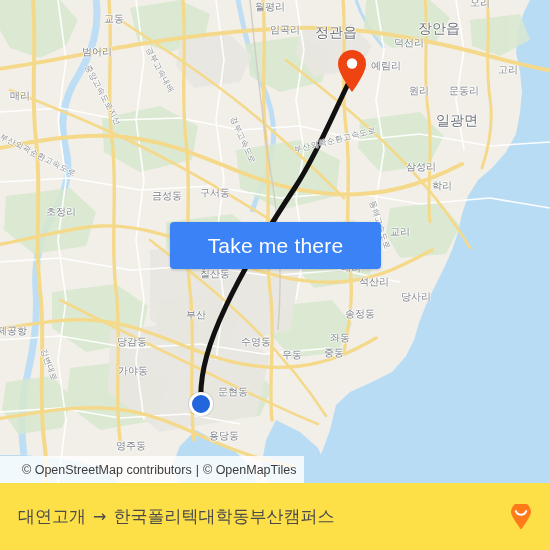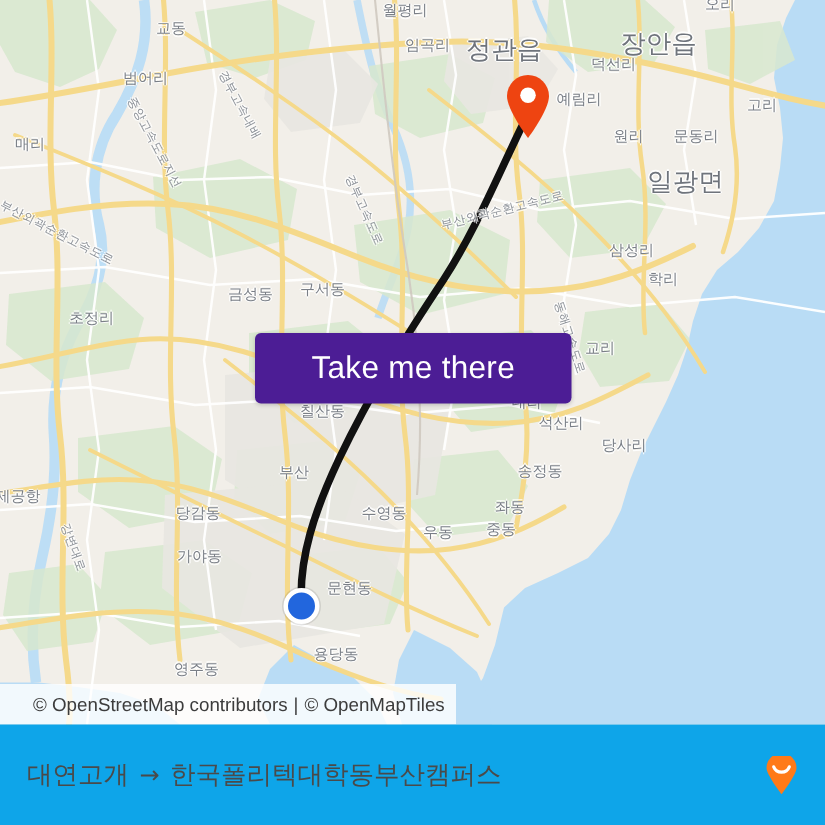--- a/index.html
+++ b/index.html
@@ -46,21 +46,21 @@
     font-family: "DejaVu Sans", "Liberation Sans", sans-serif;
     white-space: nowrap;
     text-shadow:
        1px  0   0 rgba(255,255,255,.9),
       -1px  0   0 rgba(255,255,255,.9),
        0    1px 0 rgba(255,255,255,.9),
        0   -1px 0 rgba(255,255,255,.9);
     pointer-events: none;
     transform: translate(-50%, -50%);
   }
-  .map-label.big  { font-size: 17px; color: #6f747c; }
+  .map-label.big  { font-size: 14px; color: #6f747c; }
   .map-label.road {
     font-size: 8px;
     color: #8a8f96;
     letter-spacing: .4px;
   }
 
   
   #pin-dest {
     position: absolute;
     left: 336px;
@@ -83,21 +83,21 @@
     pointer-events: none;
   }
 
   
   #cta {
     position: absolute;
     left: 170px;
     top: 222px;
     width: 211px;
     height: 47px;
-    background: #4c1d95;
+    background: #3b82f6;
     border: none;
     border-radius: 4px;
     color: #ffffff;
     font-size: 21px;
     font-family: "Liberation Sans", sans-serif;
     letter-spacing: .2px;
     cursor: pointer;
     padding: 0;
     display: flex;
     align-items: center;
@@ -122,21 +122,21 @@
   }
   #attribution .sep { margin: 0 4px; color: #3c3c3c; }
 
   
   #footer {
     position: absolute;
     left: 0;
     top: 483px;
     width: 550px;
     height: 67px;
-    background: #0ea5e9;
+    background: #fde047;
     display: flex;
     align-items: center;
     padding: 0 18px;
     box-sizing: border-box;
   }
   #route-title {
     display: flex;
     align-items: center;
     flex: 1 1 auto;
     min-width: 0;

